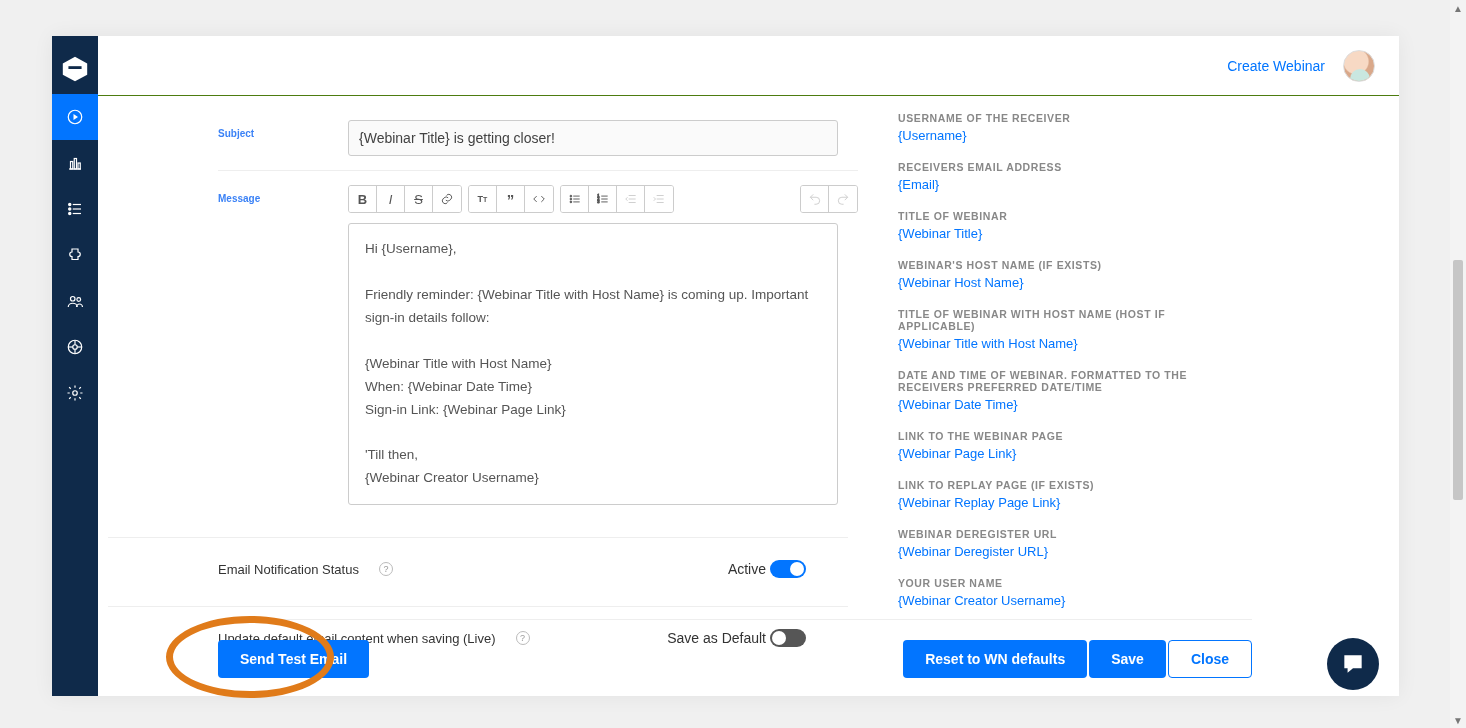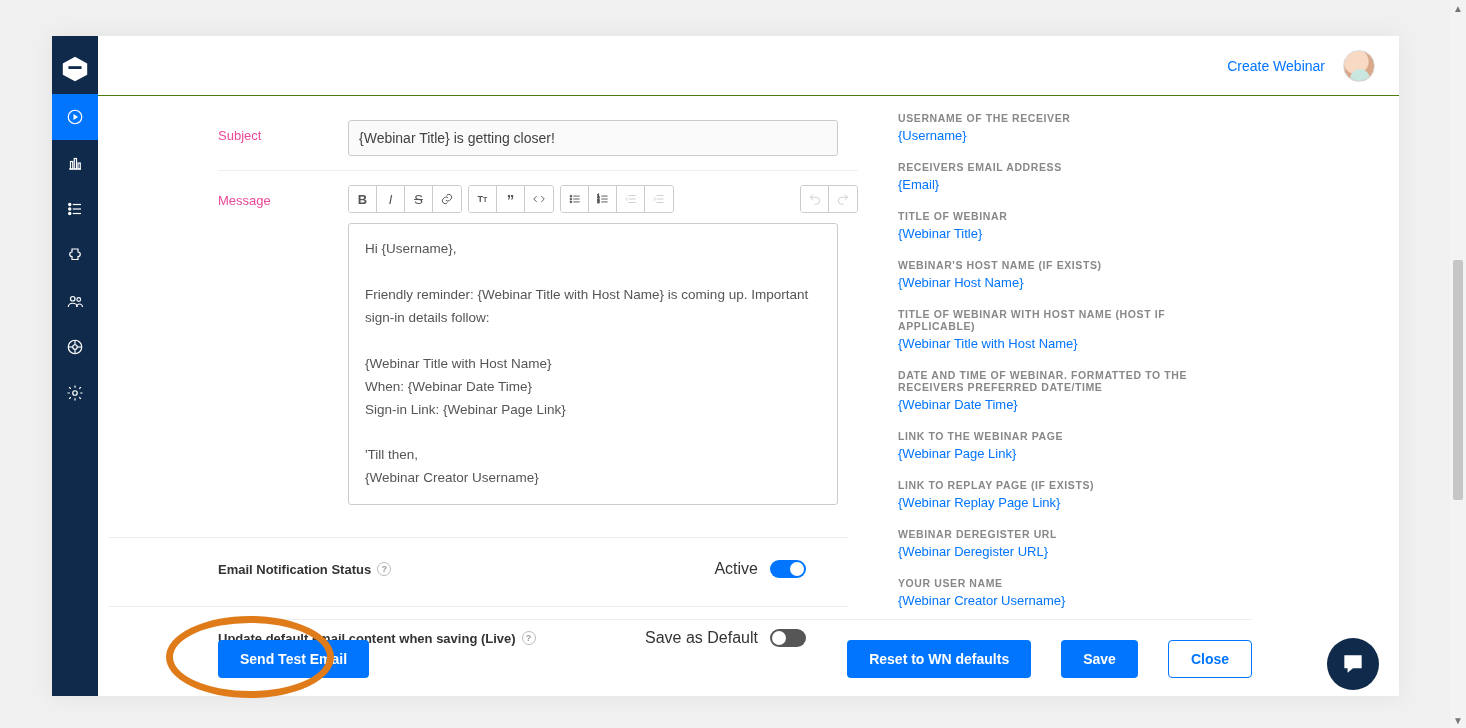--- a/index.html
+++ b/index.html
@@ -61,21 +61,21 @@
     overflow:hidden;
   }
   .form-area {
     position:absolute;
     left:0; top:0;
     width:760px;
     padding: 10px 0 0 120px;
   }
   .row { display:flex; padding:14px 0; border-bottom:1px solid #eee; align-items:flex-start; }
   .row.noborder { border-bottom:none; }
-  .row .label { width:130px; color:#ec4899; font-size:13px; font-weight:400; padding-top:8px;}
+  .row .label { width:130px; color:#3b82f6; font-size:10px; font-weight:700; padding-top:8px;}
   .row .field { flex:1; }
   input.text {
     width:490px; height:36px;
     border:1px solid #ccc; border-radius:3px;
     padding:16px 10px; font-size:14px; color:#424242;
     background:#fafafa;
   }
   
   .toolbar { display:flex; gap:6px; margin-bottom:10px; align-items:center;}
   .tgroup { display:flex; border:1px solid #ccc; border-radius:3px; overflow:hidden;}
@@ -96,23 +96,23 @@
   .status-row {
     display:flex; align-items:center;
     padding:22px 42px 22px 0;
     border-top:1px solid #eee;
     margin-top:18px;
     justify-content:space-between;
     width:740px;
     margin-left:-110px;
     padding-left:110px;
   }
-  .status-row .slabel { font-size:13px; font-weight:700; color:#333; display:flex; align-items:center; gap:6px;}
+  .status-row .slabel { font-size:13px; font-weight:400; color:#333; display:flex; align-items:center; gap:20px;}
   .help-icon { width:14px;height:14px;border:1px solid #bbb;border-radius:50%;display:inline-flex;align-items:center;justify-content:center;font-size:9px;color:#999;}
-  .status-right { display:flex; align-items:center; gap:12px; font-size:16px; color:#333;}
+  .status-right { display:flex; align-items:center; gap:4px; font-size:14px; color:#333;}
   .toggle { width:36px; height:18px; border-radius:10px; position:relative; cursor:pointer;}
   .toggle.on { background:#0275ff; }
   .toggle.on::after { content:""; position:absolute; right:2px; top:2px; width:14px; height:14px; background:#fff; border-radius:50%;}
   .toggle.off { background:#565656; }
   .toggle.off::after { content:""; position:absolute; left:2px; top:2px; width:14px; height:14px; background:#fff; border-radius:50%;}
   .status-row + .status-row { margin-top:6px; border-top:1px solid #eee;}
   
   .vars {
     position:absolute;
     left:800px; top:16px;
@@ -126,21 +126,21 @@
     position:absolute;
     left:120px; right:42px; bottom:18px;
     border-top:1px solid #eee;
     padding-top:20px;
     display:flex; align-items:center; justify-content:space-between;
     width:1034px;
   }
   .btn { height:38px; padding:0 22px; border-radius:4px; font-size:14px; font-weight:600; cursor:pointer; display:inline-flex; align-items:center; justify-content:center; border:none;}
   .btn.primary { background:#0275ff; color:#fff; }
   .btn.secondary { background:#fff; color:#0275ff; border:1px solid #0275ff;}
-  .footer-right { display:flex; gap:30px;}
+  .footer-right { display:flex; gap:2px;}
   
   .highlight-oval {
     position:absolute;
     border:7px solid #e07b1a;
     border-radius:50%;
     pointer-events:none;
   }
   
   .chat-bubble {
     position:absolute;

